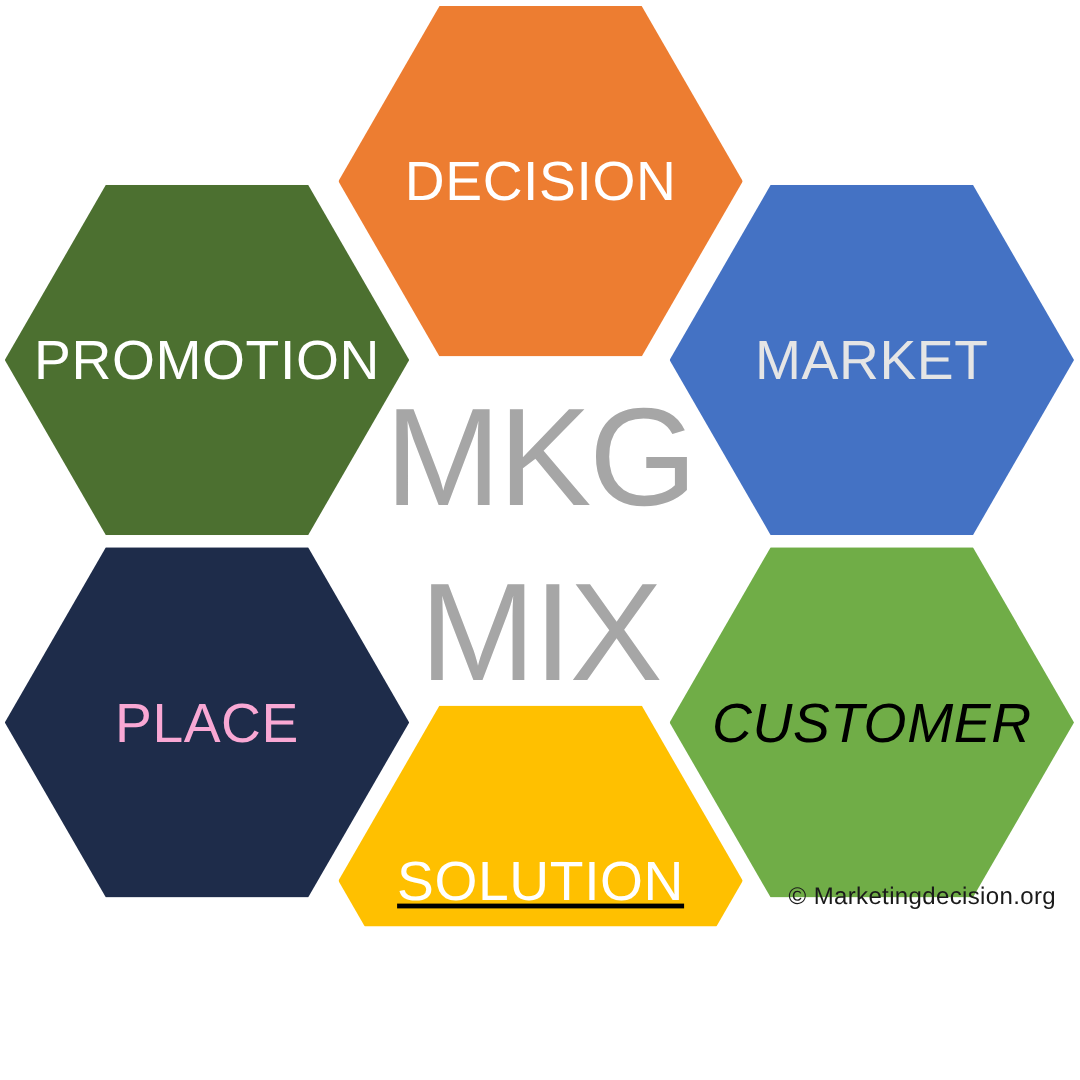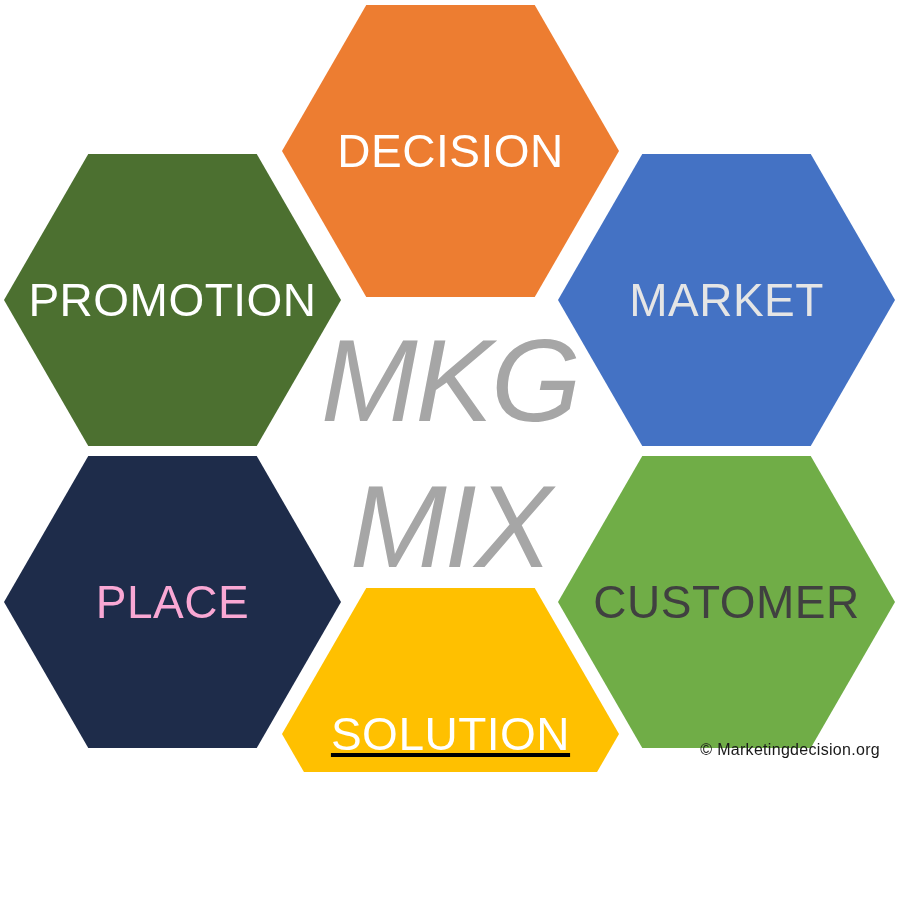--- a/index.html
+++ b/index.html
@@ -43,46 +43,45 @@
     left: 0;
     right: 0;
     top: 308px;
     height: 292px;
     text-align: center;
     font-size: 116px;
     line-height: 146px;
     letter-spacing: -2px;
     font-weight: 400;
     user-select: none;
-    font-style: italic;
   }
   .copyright {
     position: absolute;
     right: 20px;
     bottom: 13px;
-    font-size: 16px;
+    font-size: 20px;
     letter-spacing: 0.3px;
     color: #1a1a1a;
   }
 </style>
 </head>
 <body>
 
 <div class="canvas">
 
   <div class="hex hex-top" style="background: rgb(237, 125, 49);">
     <span class="hex-label" style="color: rgb(255, 255, 255);">DECISION</span>
   </div>
 
   <div class="hex hex-upper-right" style="background: rgb(68, 114, 196);">
     <span class="hex-label" style="color: #e5e5e5;">MARKET</span>
   </div>
 
   <div class="hex hex-lower-right" style="background: rgb(112, 173, 71);">
-    <span class="hex-label" style="color: #404040;">CUSTOMER</span>
+    <span class="hex-label" style="color: #000000; font-style: italic;">CUSTOMER</span>
   </div>
 
   <div class="hex hex-bottom" style="background: rgb(255, 192, 0);">
     <span class="hex-label" style="color: rgb(255, 255, 255);">SOLUTION</span>
   </div>
 
   <div class="hex hex-lower-left" style="background: rgb(30, 44, 74);">
     <span class="hex-label" style="color: #f9a8d4;">PLACE</span>
   </div>
 

